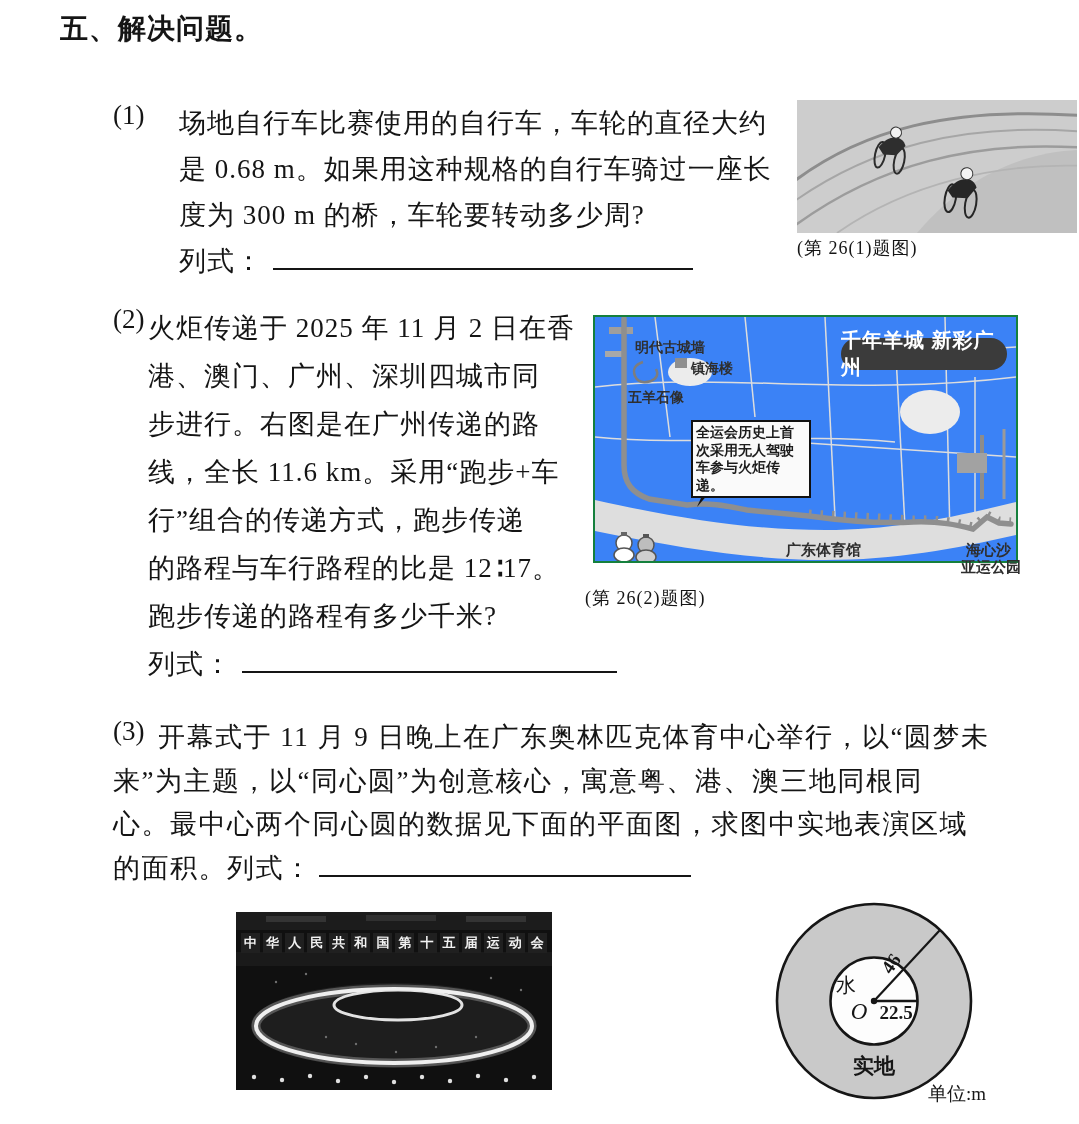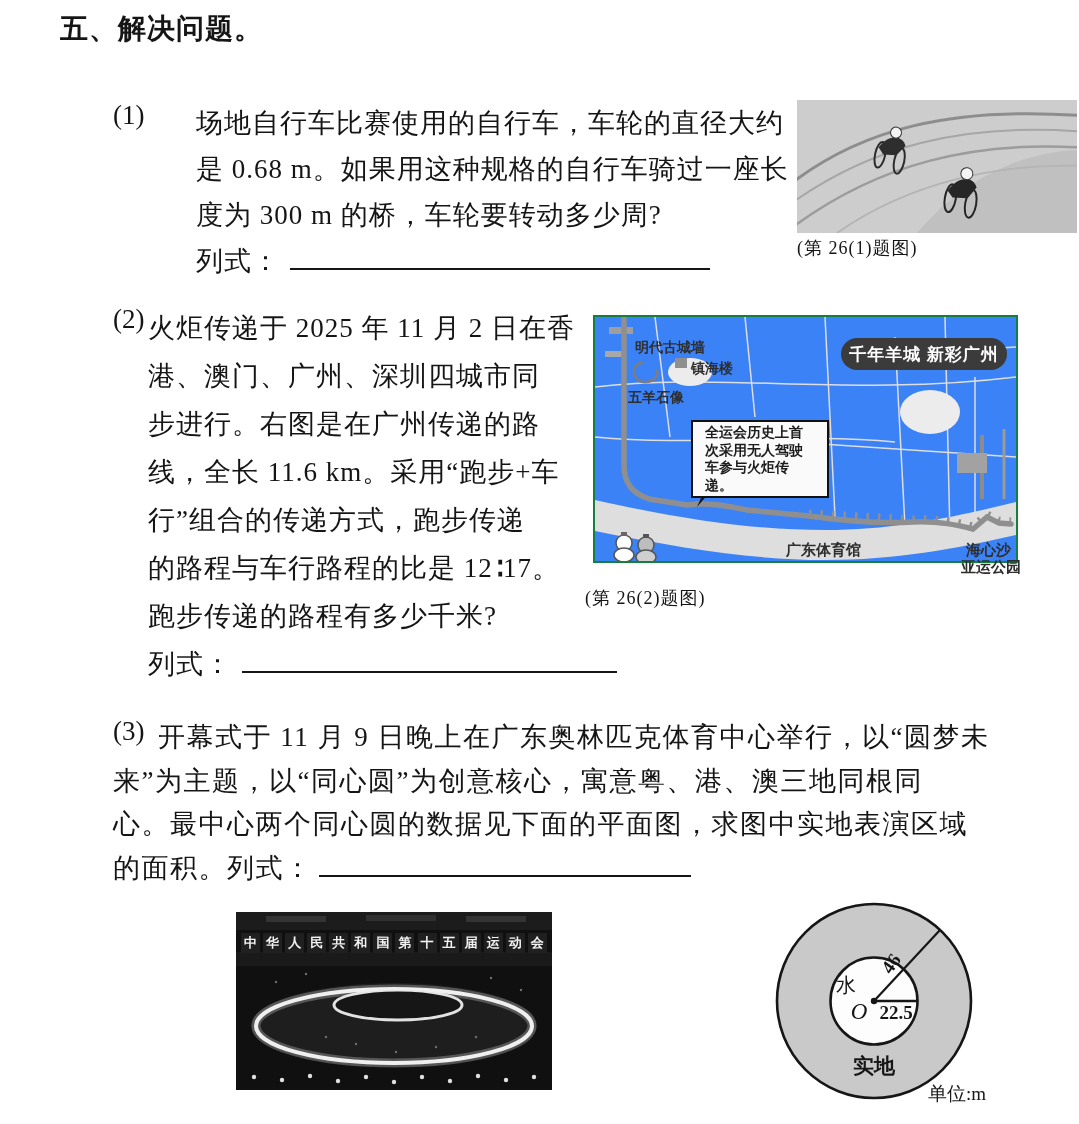--- a/index.html
+++ b/index.html
@@ -10,21 +10,21 @@
                font-family:"Liberation Sans","DejaVu Sans",sans-serif;letter-spacing:1px;}
   .q-intro{position:absolute;left:62px;top:57px;font-size:27px;}
   .q-intro .qnum{margin-right:22px;}
   
   .part{position:absolute;font-size:27px;}
   .part .plabel{position:absolute;left:0;top:0;}
   .line{white-space:nowrap;}
   .blank{display:inline-block;height:0.9em;border-bottom:2.5px solid #151515;vertical-align:baseline;margin-left:10px;}
   
   .part1{left:113px;top:100px;}
-  .part1 .line{line-height:46px;margin-left:83px;letter-spacing:1px;}
+  .part1 .line{line-height:46px;margin-left:66px;letter-spacing:1px;}
   .part1 .blank{width:420px;}
   
   .part2{left:113px;top:304px;}
   .part2 .line{line-height:48px;margin-left:35px;letter-spacing:1px;}
   .part2 .blank{width:375px;}
   
   .part3{left:113px;top:716px;}
   .part3 .line{line-height:43.5px;margin-left:0;letter-spacing:1.5px;}
   .part3 .line.first{margin-left:45px;}
   .part3 .blank{width:372px;margin-left:6px;}
@@ -37,25 +37,25 @@
   .bike-fig{left:797px;top:100px;width:280px;height:133px;}
   
   .map-fig{left:585px;top:315px;width:425px;height:248px;border:2px solid #15803d;background:#3b82f6;box-sizing:border-box;margin-left:8px;}
   .map-fig svg{position:absolute;left:0;top:0;}
   .map-label{position:absolute;font-family:"Liberation Sans","DejaVu Sans",sans-serif;
              font-weight:700;color:#2e2e2e;white-space:nowrap;}
   .lab-wall{left:40px;top:22px;font-size:14px;}
   .lab-tower{left:96px;top:43px;font-size:14px;}
   .lab-statue{left:33px;top:72px;font-size:14px;}
   .map-badge{position:absolute;left:246px;top:21px;width:166px;height:32px;background:#3b3b3b;border-radius:17px;
-             color:#fff;font-family:"Liberation Sans","DejaVu Sans",sans-serif;font-weight:700;font-size:17px;
+             color:#fff;font-family:"Liberation Sans","DejaVu Sans",sans-serif;font-weight:700;font-size:20px;
              display:flex;align-items:center;justify-content:center;letter-spacing:1px;}
   .map-callout{position:absolute;left:96px;top:103px;width:110px;background:#fafafa;border:2.5px solid #111;
                font-family:"Liberation Sans","DejaVu Sans",sans-serif;font-weight:700;font-size:14px;
-               line-height:17.5px;padding:2px 12px;color:#1c1c1c;}
+               line-height:17.5px;padding:2px 3px;color:#1c1c1c;}
   .lab-gym{left:191px;top:224px;font-size:15px;}
   .lab-haixinsha{left:371px;top:224px;font-size:15px;}
   .lab-park{left:366px;top:241px;font-size:15px;}
   
   .cer-fig{left:236px;top:912px;width:316px;height:178px;background:#101010;overflow:hidden;}
   .cer-banner{position:absolute;left:5px;right:5px;top:21px;display:flex;justify-content:space-between;}
   .cer-banner span{background:#202020;color:#f2f2f2;font-family:"Liberation Sans","DejaVu Sans",sans-serif;
                    font-weight:700;font-size:13px;padding:3px 3px;line-height:14px;}
   
   .circle-fig{left:770px;top:895px;width:300px;height:222px;}

